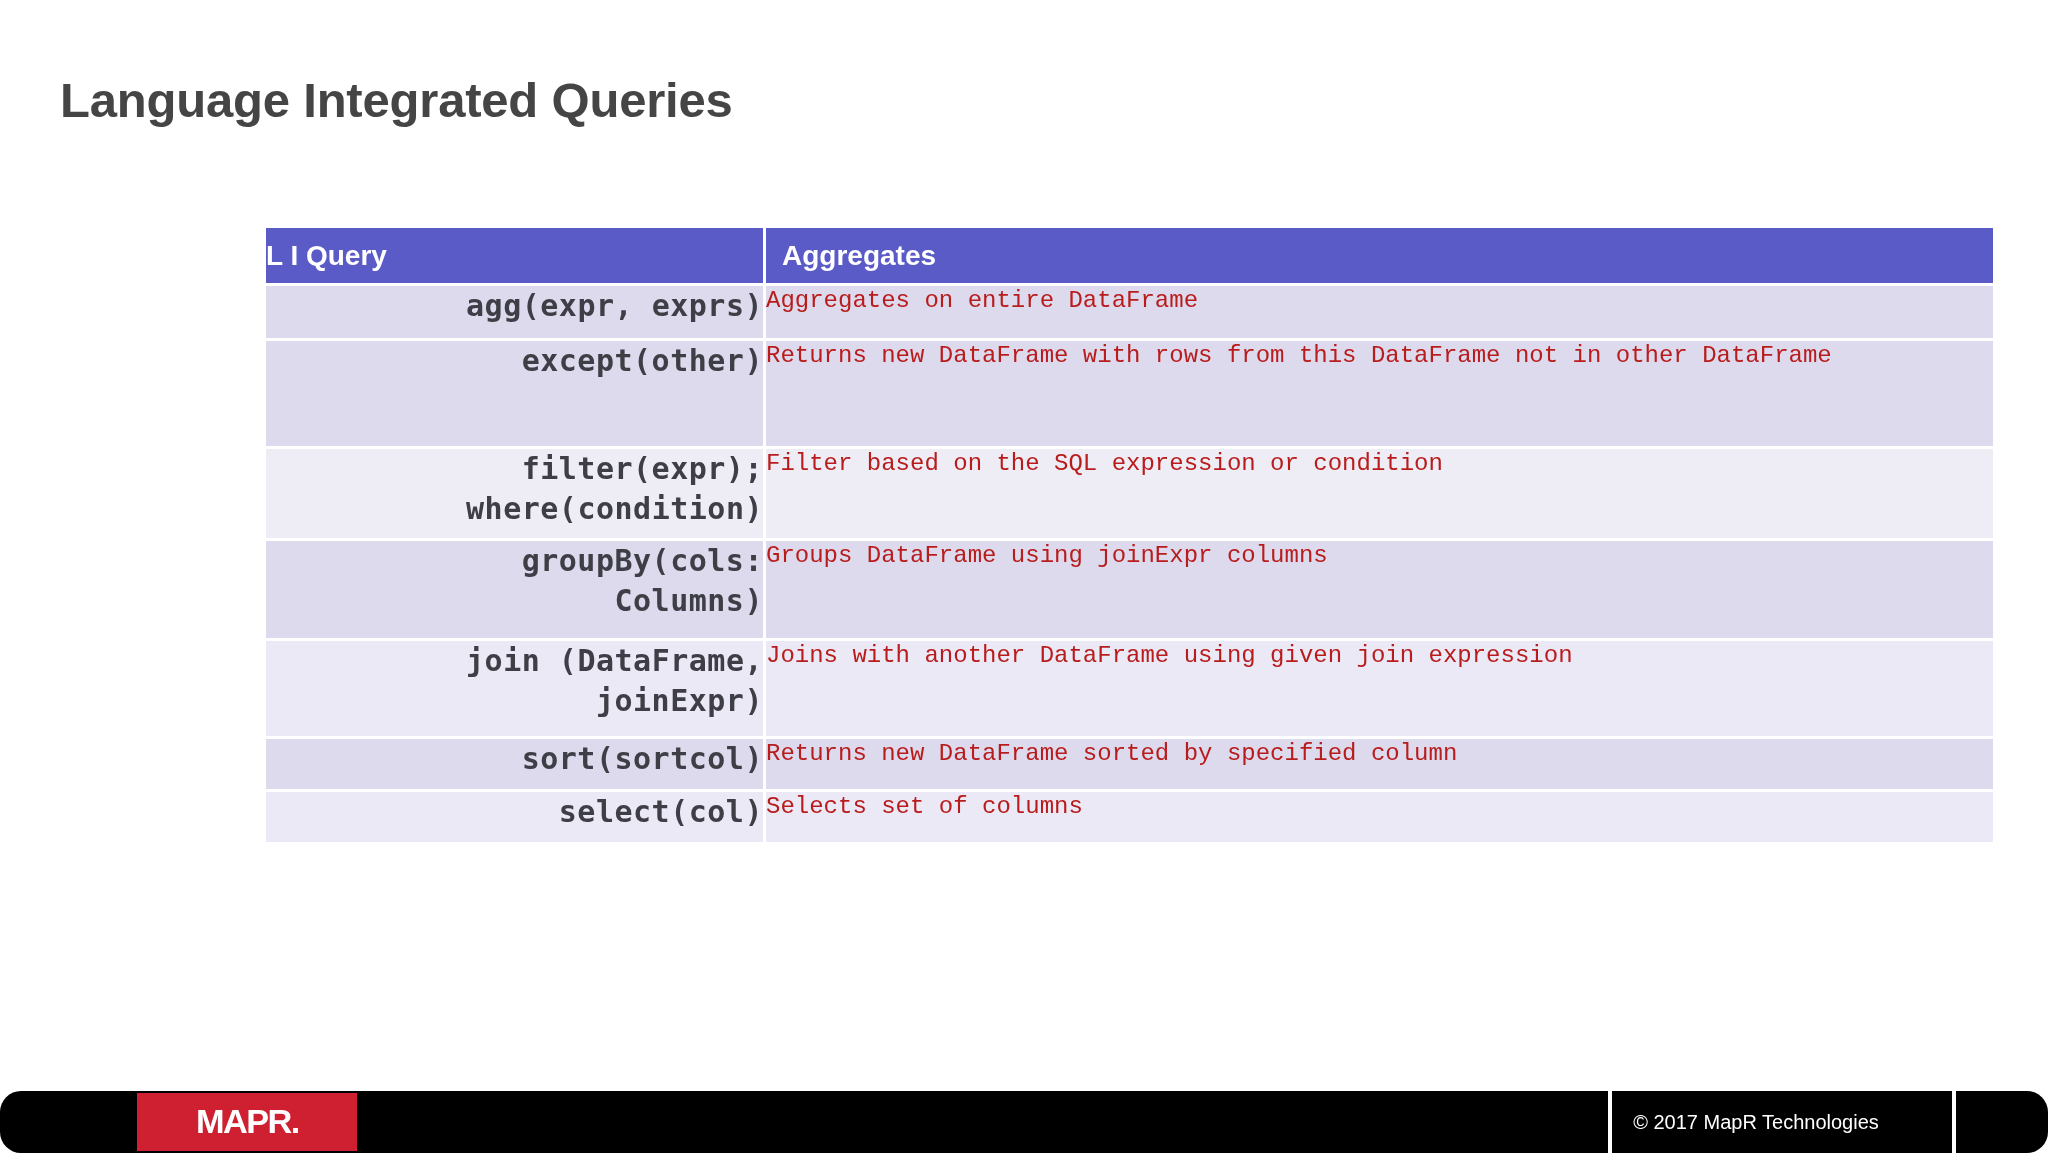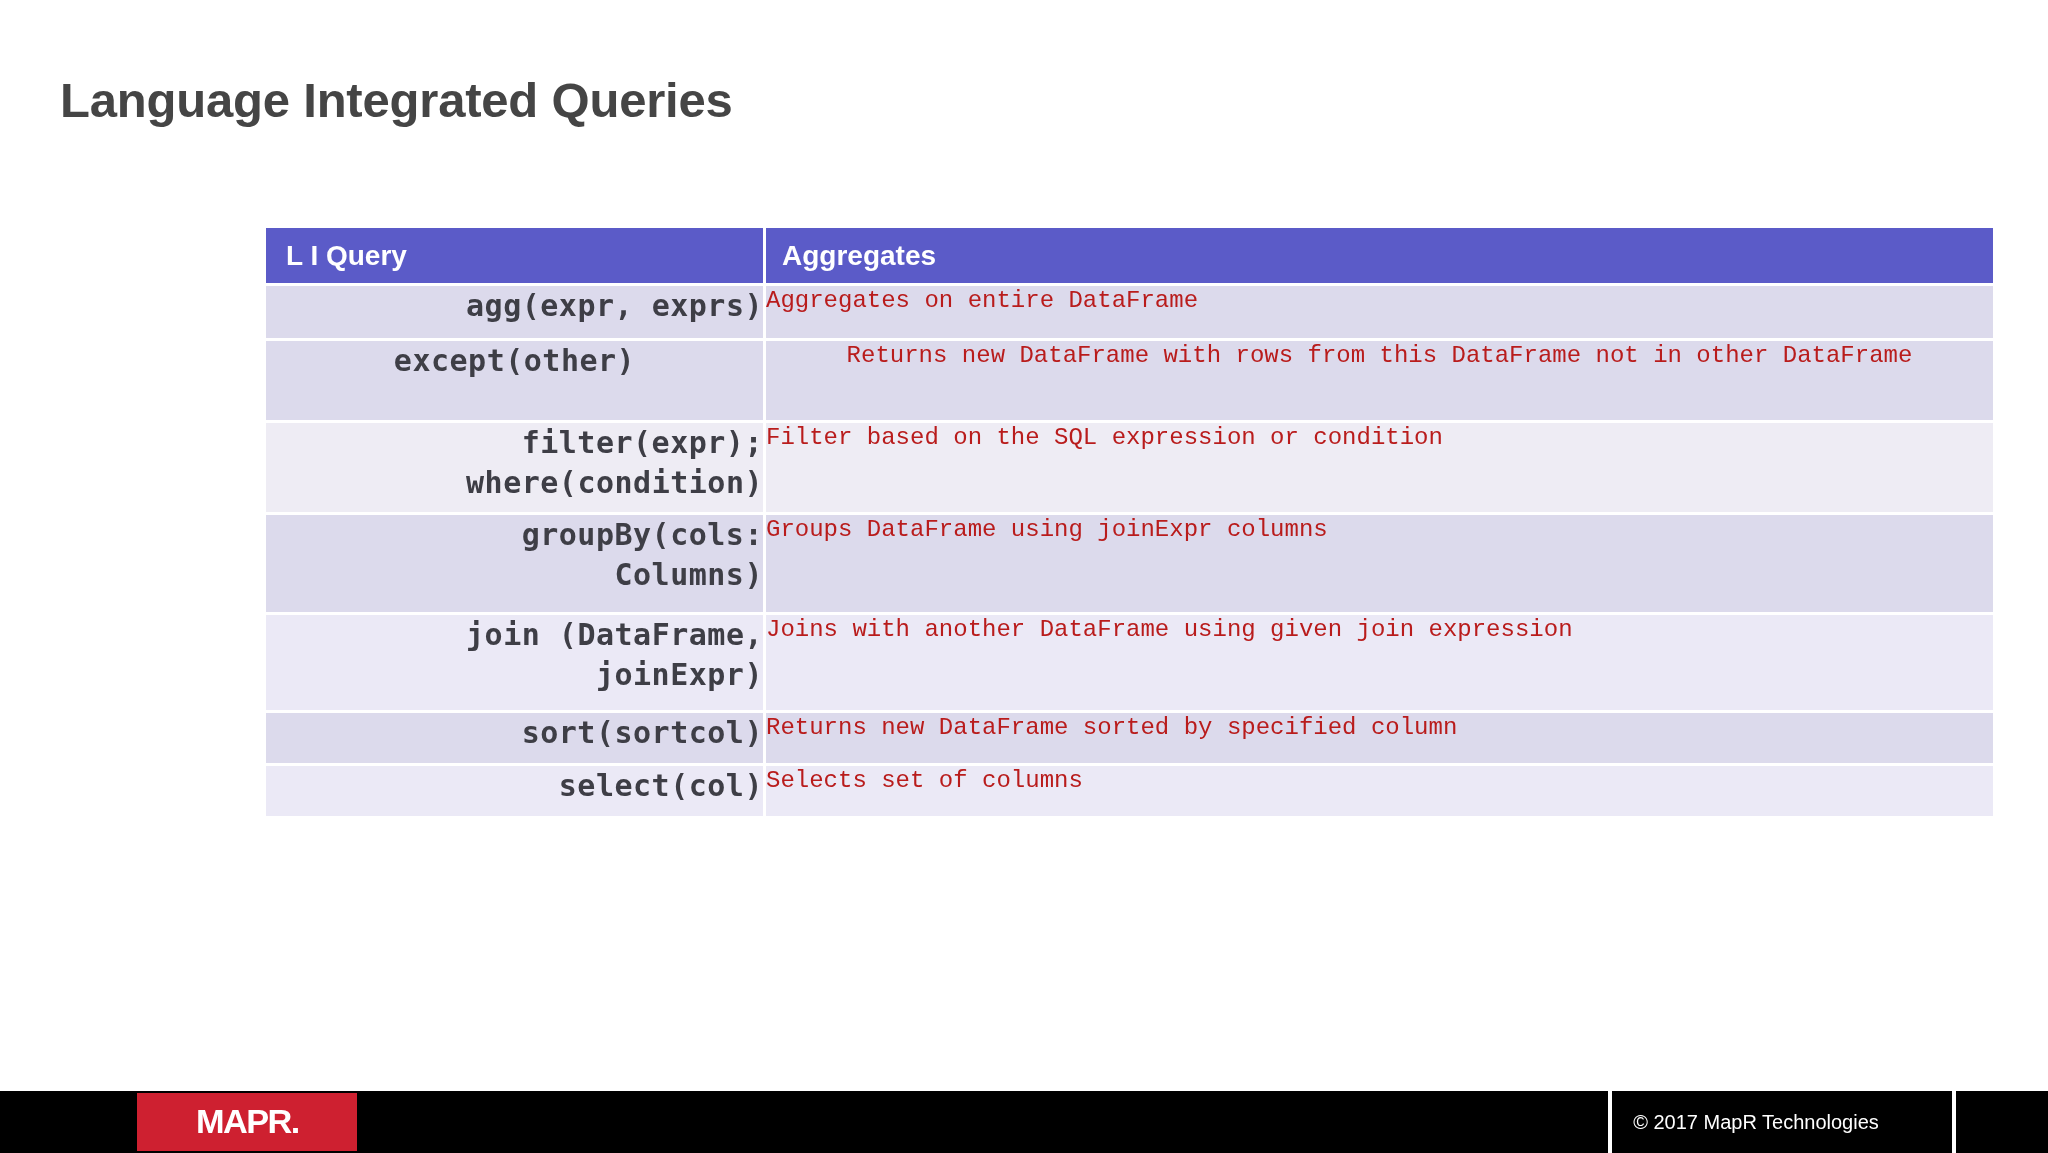--- a/index.html
+++ b/index.html
@@ -57,21 +57,21 @@
     font-weight: bold;
     height: 55px;
     line-height: 55px;
     box-sizing: border-box;
     border-right: 3px solid #ffffff;
     border-bottom: 3px solid #ffffff;
     text-align: left;
     vertical-align: middle;
     white-space: nowrap;
   }
-  thead th.th-query { padding-left: 20px; }
+  thead th.th-query { }
   thead th.th-desc  { padding-left: 16px; border-right: none; }
 
   
   tbody td {
     box-sizing: border-box;
     border-right: 3px solid #ffffff;
     border-bottom: 3px solid #ffffff;
   }
   tbody td.cell-desc { border-right: none; }
 
@@ -95,35 +95,36 @@
     padding: 12px 14px 12px 16px;
     font-size: 24px;
     color: #b91c1c;
     line-height: 1.28;
     font-family: Liberation Mono, monospace;
   }
 
   
   tr.r-agg      td { height: 55px; }
   tr.r-distinct td { height: 52px; }
-  tr.r-except   td { height: 82px; text-align: center; }
+  tr.r-except   td { height: 108px; }
   tr.r-filter   td { height: 92px; }
   tr.r-groupby  td { height: 100px; }
   tr.r-join     td { height: 98px; }
   tr.r-sort     td { height: 53px; }
   tr.r-select   td { height: 53px; }
 
   
   .footer {
     position: absolute;
     left: 0;
     bottom: 0;
     width: 2048px;
     height: 62px;
     background: #000000;
+    border-radius: 21px;
   }
   .footer-logo {
     position: absolute;
     left: 137px;
     top: 2px;
     width: 220px;
     height: 58px;
     background: #CE2030;
     display: flex;
     align-items: center;

